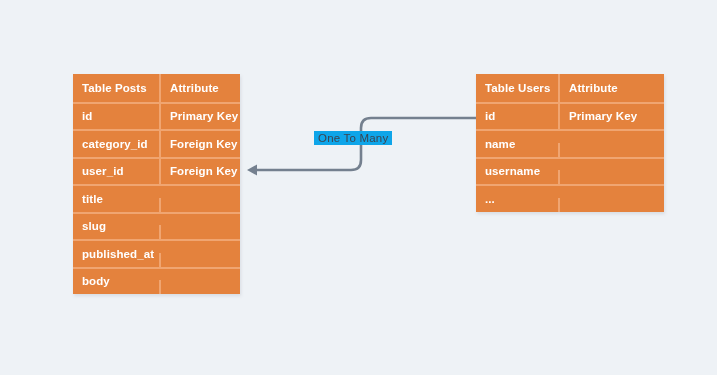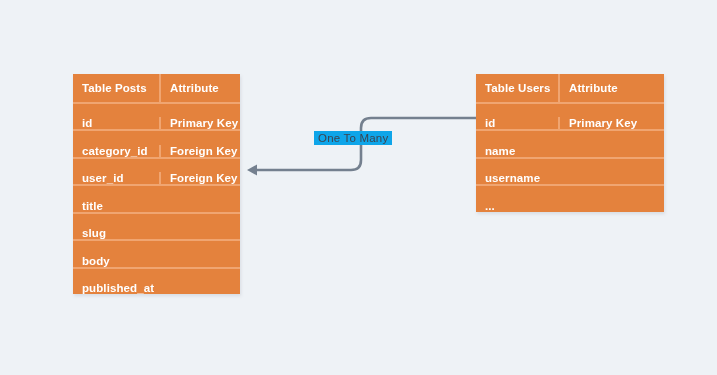--- a/index.html
+++ b/index.html
@@ -40,21 +40,21 @@
     align-items: flex-end;
   }
   .cell {
     box-sizing: border-box;
     display: flex;
     align-items: center;
     color: #ffffff;
     font-size: 11.5px;
     font-weight: bold;
     letter-spacing: 0.1px;
-    padding: 0 9px;
+    padding: 7px 9px;
     overflow: hidden;
     white-space: nowrap;
   }
   .cell.name-col {
     flex: 0 0 86px;
   }
   .cell.attr-col {
     flex: 1 1 auto;
     border-left: 2px solid #f0a571;
   }
@@ -118,25 +118,25 @@
     </div>
     <div class="erow">
       <div class="cell name-col">title</div>
       <div class="cell attr-col"></div>
     </div>
     <div class="erow">
       <div class="cell name-col">slug</div>
       <div class="cell attr-col"></div>
     </div>
     <div class="erow">
-      <div class="cell name-col">body</div>
+      <div class="cell name-col">published_at</div>
       <div class="cell attr-col"></div>
     </div>
     <div class="erow">
-      <div class="cell name-col">published_at</div>
+      <div class="cell name-col">body</div>
       <div class="cell attr-col"></div>
     </div>
   </div>
 
   <div class="entity" id="entity-users">
     <div class="erow">
       <div class="cell name-col">Table Users</div>
       <div class="cell attr-col">Attribute</div>
     </div>
     <div class="erow">

